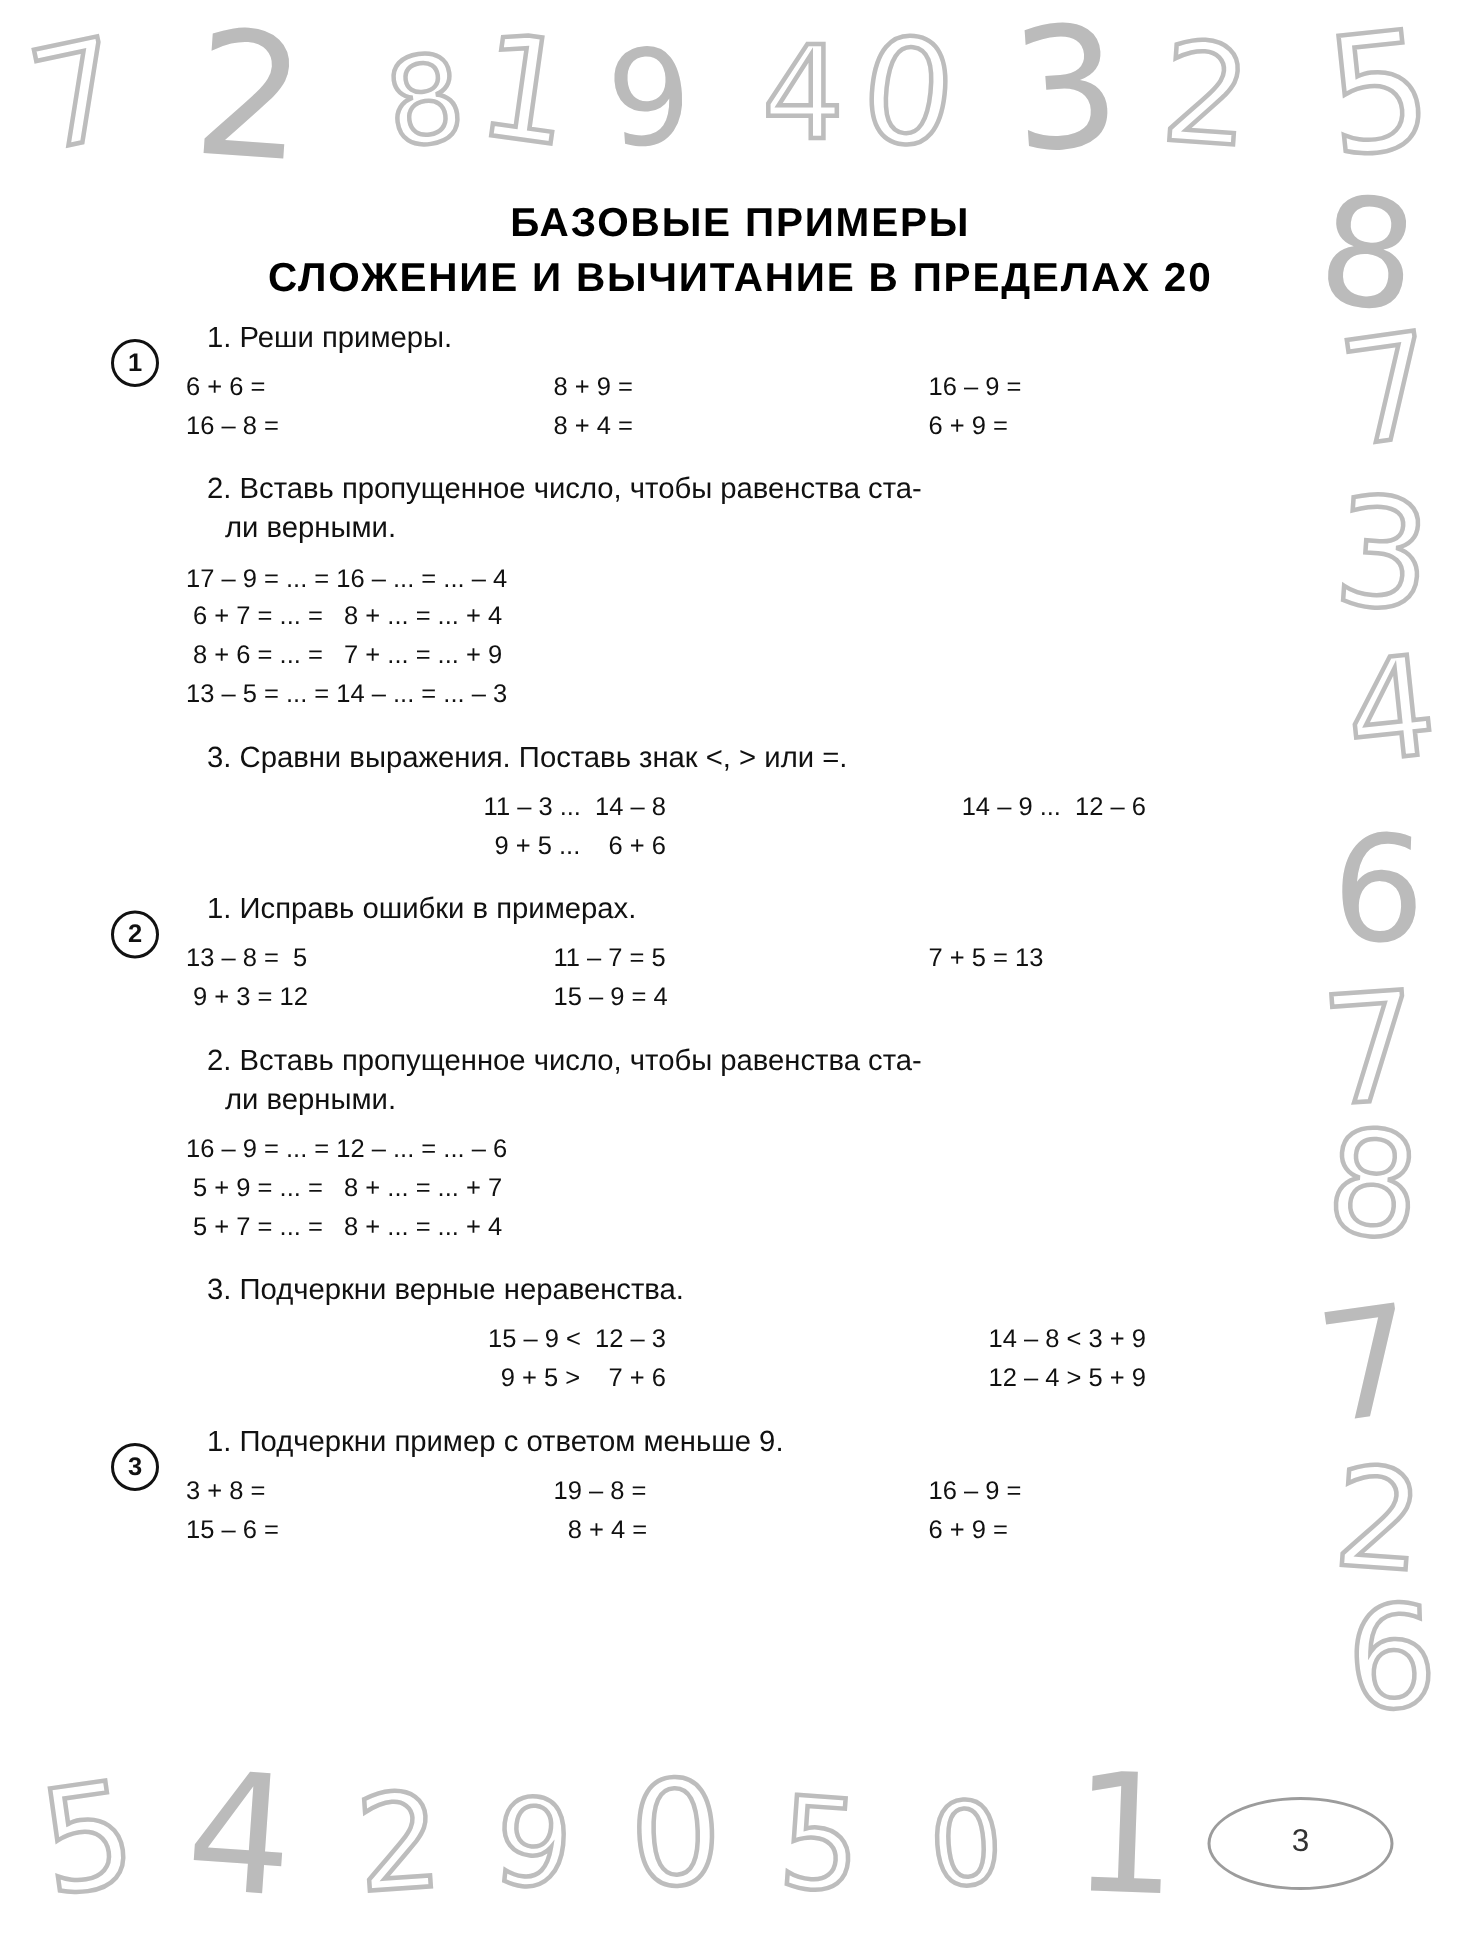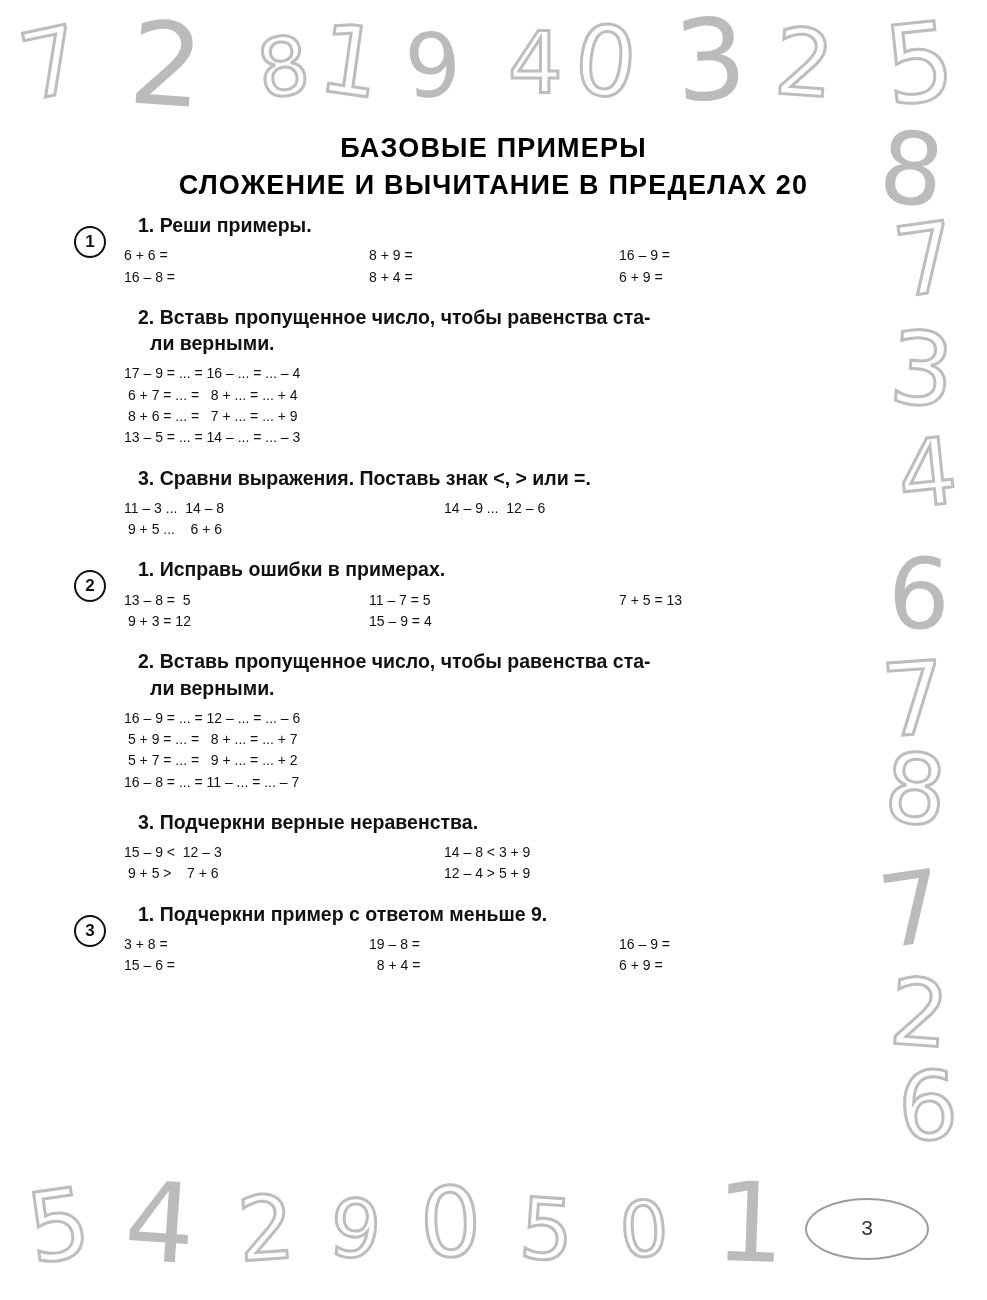--- a/index.html
+++ b/index.html
@@ -79,46 +79,46 @@
     text-align: center;
     line-height: 27px;
   }
 
   .task {
     margin-left: 78px;
     margin-bottom: 16px;
   }
   .task-title {
     font-size: 19.5px;
-    font-weight: bold;
+    font-weight: normal;
     line-height: 1.35;
     margin-bottom: 7px;
     white-space: pre-wrap;
   }
   .task-title .cont {
     display: block;
     margin-left: 12px;
   }
 
   .rows {
-    font-size: 14px;
+    font-size: 17px;
     line-height: 1.52;
     margin-left: -14px;
   }
   .row {
     display: flex;
     white-space: pre;
   }
   .cell {
     white-space: pre;
   }
   
   .cols3 .cell { width: 245px; }
   .cols3 .cell:nth-child(2) { width: 250px; }
-  .cols2 .cell { width: 320px; }
+  .cols2 .cell { width: 320px; text-align: right; }
   .single .cell { width: auto; }
 
   .page-number {
     position: absolute;
     right: 58px;
     bottom: 40px;
     width: 120px;
     height: 58px;
     border: 2px solid #9c9c9c;
     border-radius: 50%;
@@ -204,22 +204,21 @@
           <div class="rows cols3">
             <div class="row"><span class="cell">13 – 8 =  5</span><span class="cell">11 – 7 = 5</span><span class="cell">7 + 5 = 13</span></div>
             <div class="row"><span class="cell"> 9 + 3 = 12</span><span class="cell">15 – 9 = 4</span></div>
           </div>
         </div>
         <div class="task">
           <div class="task-title"><span>2. Вставь пропущенное число, чтобы равенства ста-</span><span class="cont">ли верными.</span></div>
           <div class="rows single">
             <div class="row"><span class="cell">16 – 9 = ... = 12 – ... = ... – 6</span></div>
             <div class="row"><span class="cell"> 5 + 9 = ... =   8 + ... = ... + 7</span></div>
-            <div class="row"><span class="cell"> 5 + 7 = ... =   9 + ... = ... + 2</span></div>
-            <div class="row"><span class="cell">16 – 8 = ... = 11 – ... = ... – 7</span></div>
+            <div class="row"><span class="cell"> 5 + 7 = ... =   8 + ... = ... + 4</span></div>
           </div>
         </div>
         <div class="task">
           <div class="task-title"><span>3. Подчеркни верные неравенства.</span></div>
           <div class="rows cols2">
             <div class="row"><span class="cell">15 – 9 &lt;  12 – 3</span><span class="cell">14 – 8 &lt; 3 + 9</span></div>
             <div class="row"><span class="cell"> 9 + 5 &gt;    7 + 6</span><span class="cell">12 – 4 &gt; 5 + 9</span></div>
           </div>
         </div>
       </div>

